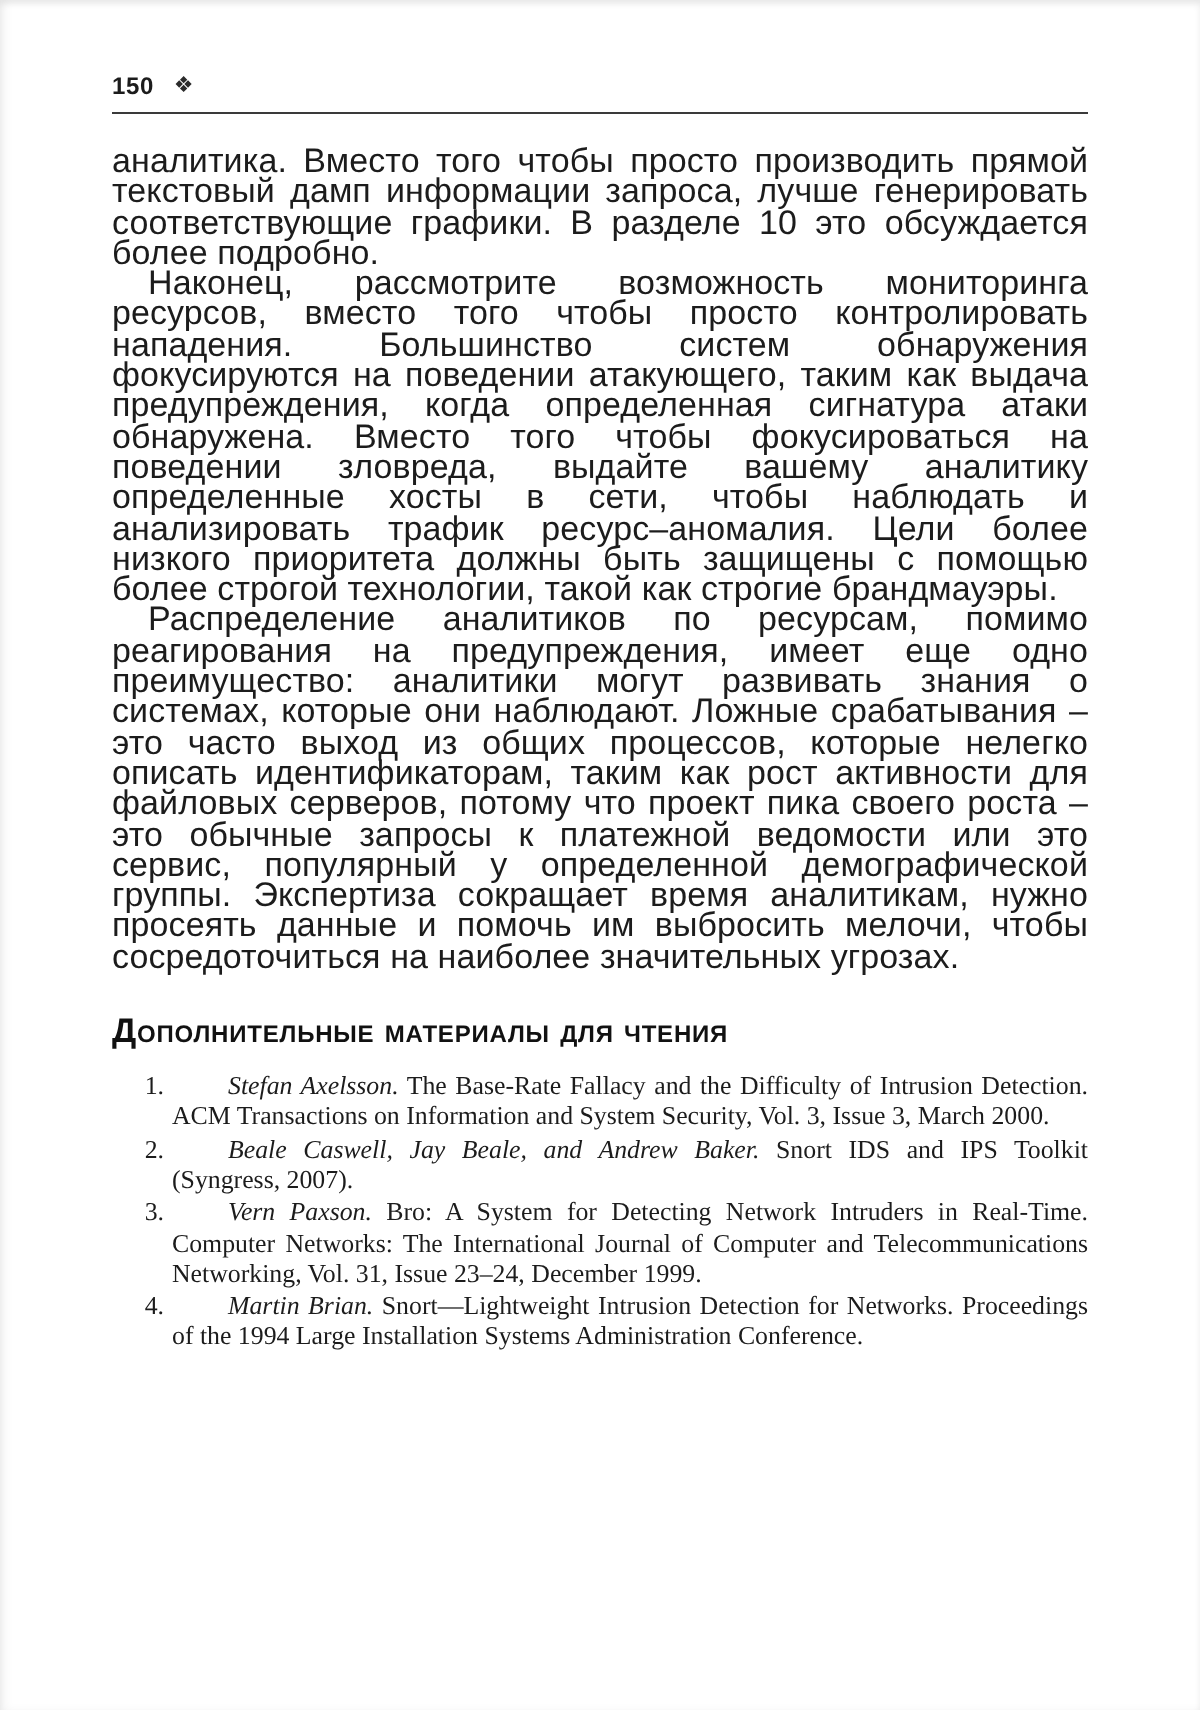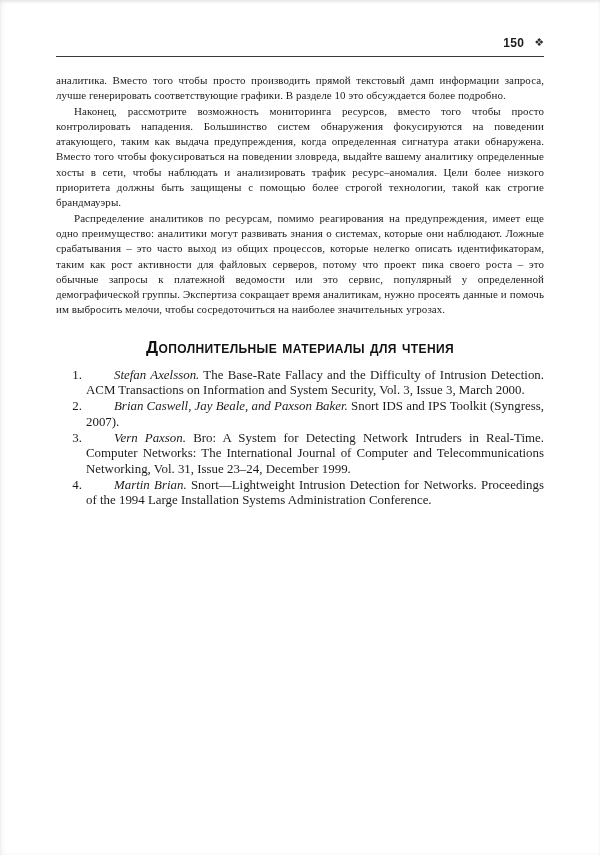--- a/index.html
+++ b/index.html
@@ -22,59 +22,57 @@
   
   .running-head {
     display: flex;
     align-items: baseline;
     gap: 10px;
     font-family: "Liberation Sans", sans-serif;
     font-size: 12px;
     padding-bottom: 6px;
     border-bottom: 1.6px solid #3a3a3a;
     margin-bottom: 16px;
-    justify-content: flex-end;
   }
   .page-number {
     font-weight: bold;
     letter-spacing: 0.3px;
   }
   .ornament {
     font-size: 11px;
     position: relative;
     top: -1px;
     color: #2b2b2b;
   }
   .running-title {
     font-weight: 500;
   }
   
   .copy {
-    font-family: Liberation Serif, serif;
-    font-size: 11px;
+    font-family: Liberation Sans, sans-serif;
+    font-size: 17px;
     line-height: 15.3px;
     text-align: justify;
     letter-spacing: 0.05px;
   }
   .copy p {
     margin: 0;
   }
   .copy p.indented {
     text-indent: 18px;
   }
   
   .section-heading {
     font-family: "Liberation Sans", sans-serif;
     font-variant: small-caps;
     font-weight: bold;
     font-size: 17px;
     letter-spacing: 0.4px;
     color: #111111;
     margin: 20px 0 10px 0;
-    text-align: center;
   }
   
   .ref-list {
     font-family: "Liberation Serif", "DejaVu Serif", serif;
     font-size: 12.9px;
     line-height: 15.3px;
     text-align: justify;
   }
   .ref-item {
     position: relative;
@@ -113,21 +111,21 @@
 
   <div class="ref-list">
 
     <div class="ref-item">
       <span class="ref-number">1.</span>
       <span class="ref-author">Stefan Axelsson.</span><span> The Base-Rate Fallacy and the Difficulty of Intrusion Detection. ACM Transactions on Information and System Security, Vol. 3, Issue 3, March 2000.</span>
     </div>
 
     <div class="ref-item">
       <span class="ref-number">2.</span>
-      <span class="ref-author">Brian Caswell, Jay Beale, and Paxson Baker.</span><span> Snort IDS and IPS Toolkit (Syngress, 2007).</span>
+      <span class="ref-author">Beale Caswell, Jay Beale, and Andrew Baker.</span><span> Snort IDS and IPS Toolkit (Syngress, 2007).</span>
     </div>
 
     <div class="ref-item">
       <span class="ref-number">3.</span>
       <span class="ref-author">Vern Paxson.</span><span> Bro: A System for Detecting Network Intruders in Real-Time. Computer Networks: The International Journal of Computer and Telecommunications Networking, Vol. 31, Issue 23–24, December 1999.</span>
     </div>
 
     <div class="ref-item">
       <span class="ref-number">4.</span>
       <span class="ref-author">Martin Brian.</span><span> Snort—Lightweight Intrusion Detection for Networks. Proceedings of the 1994 Large Installation Systems Administration Conference.</span>

